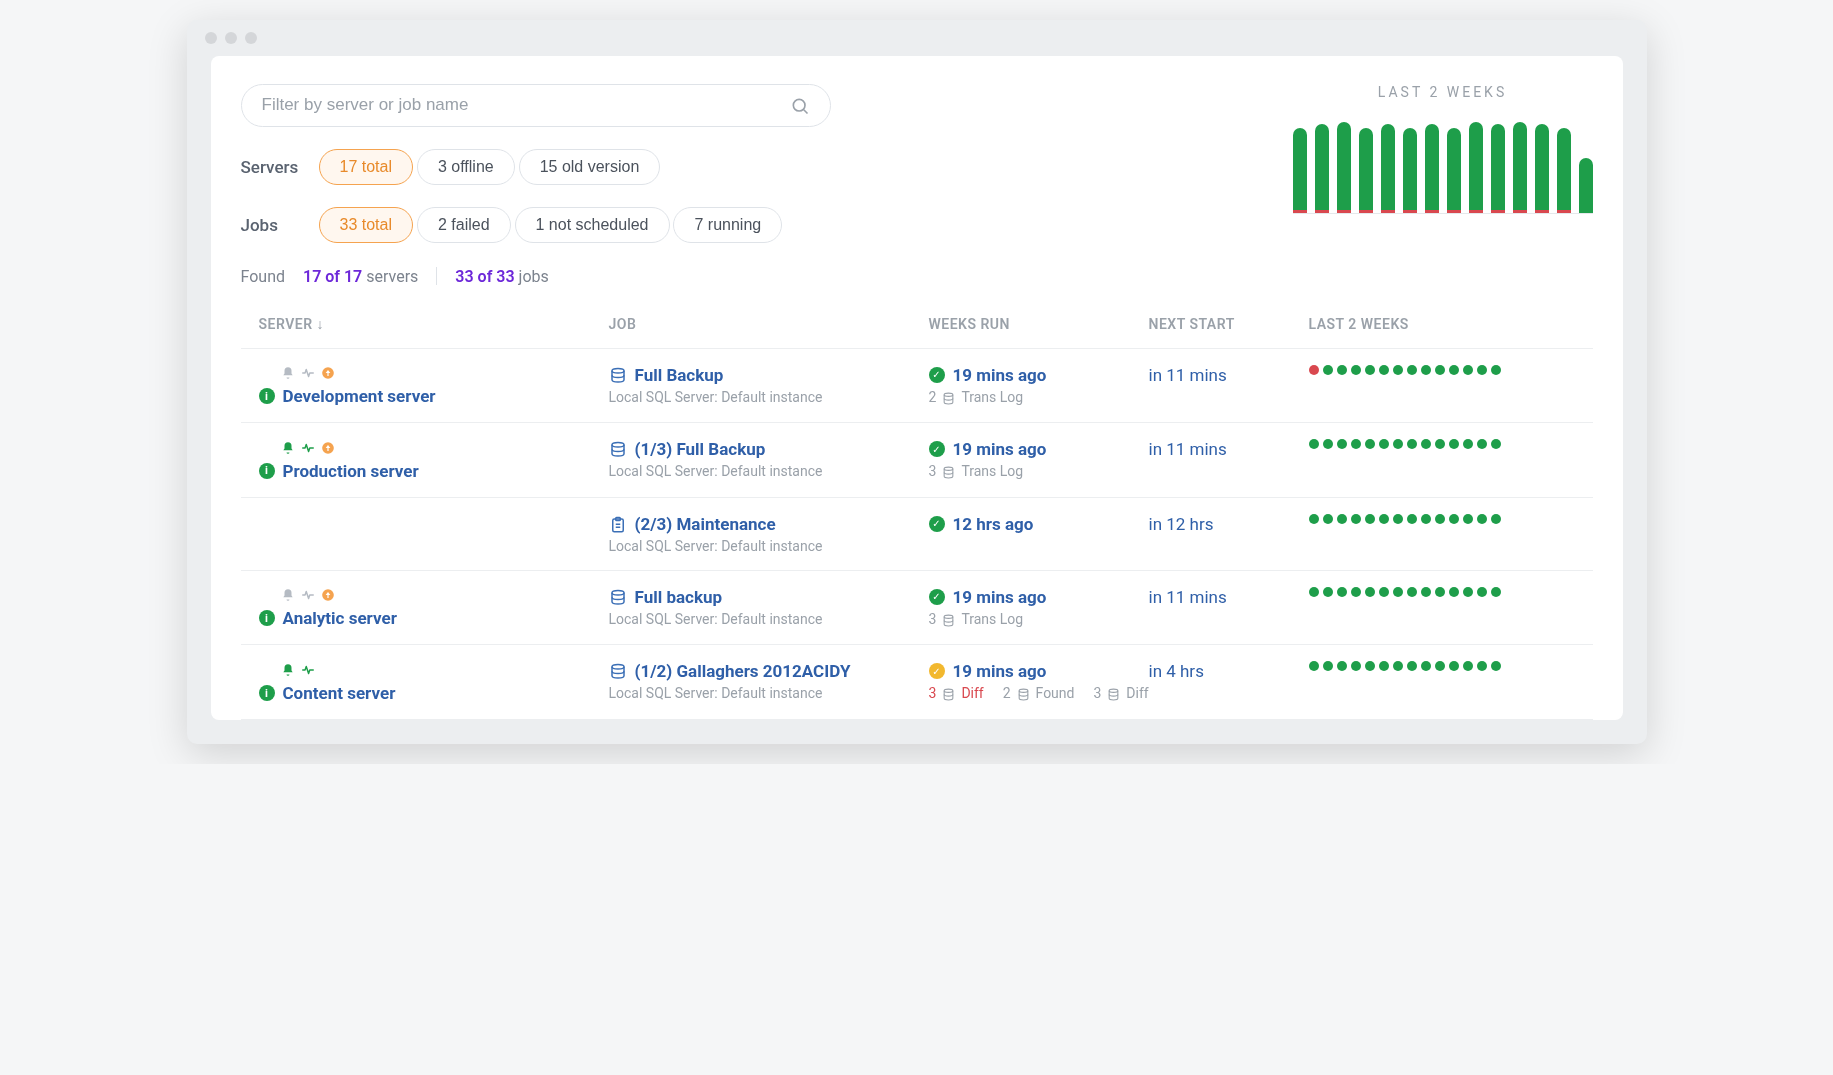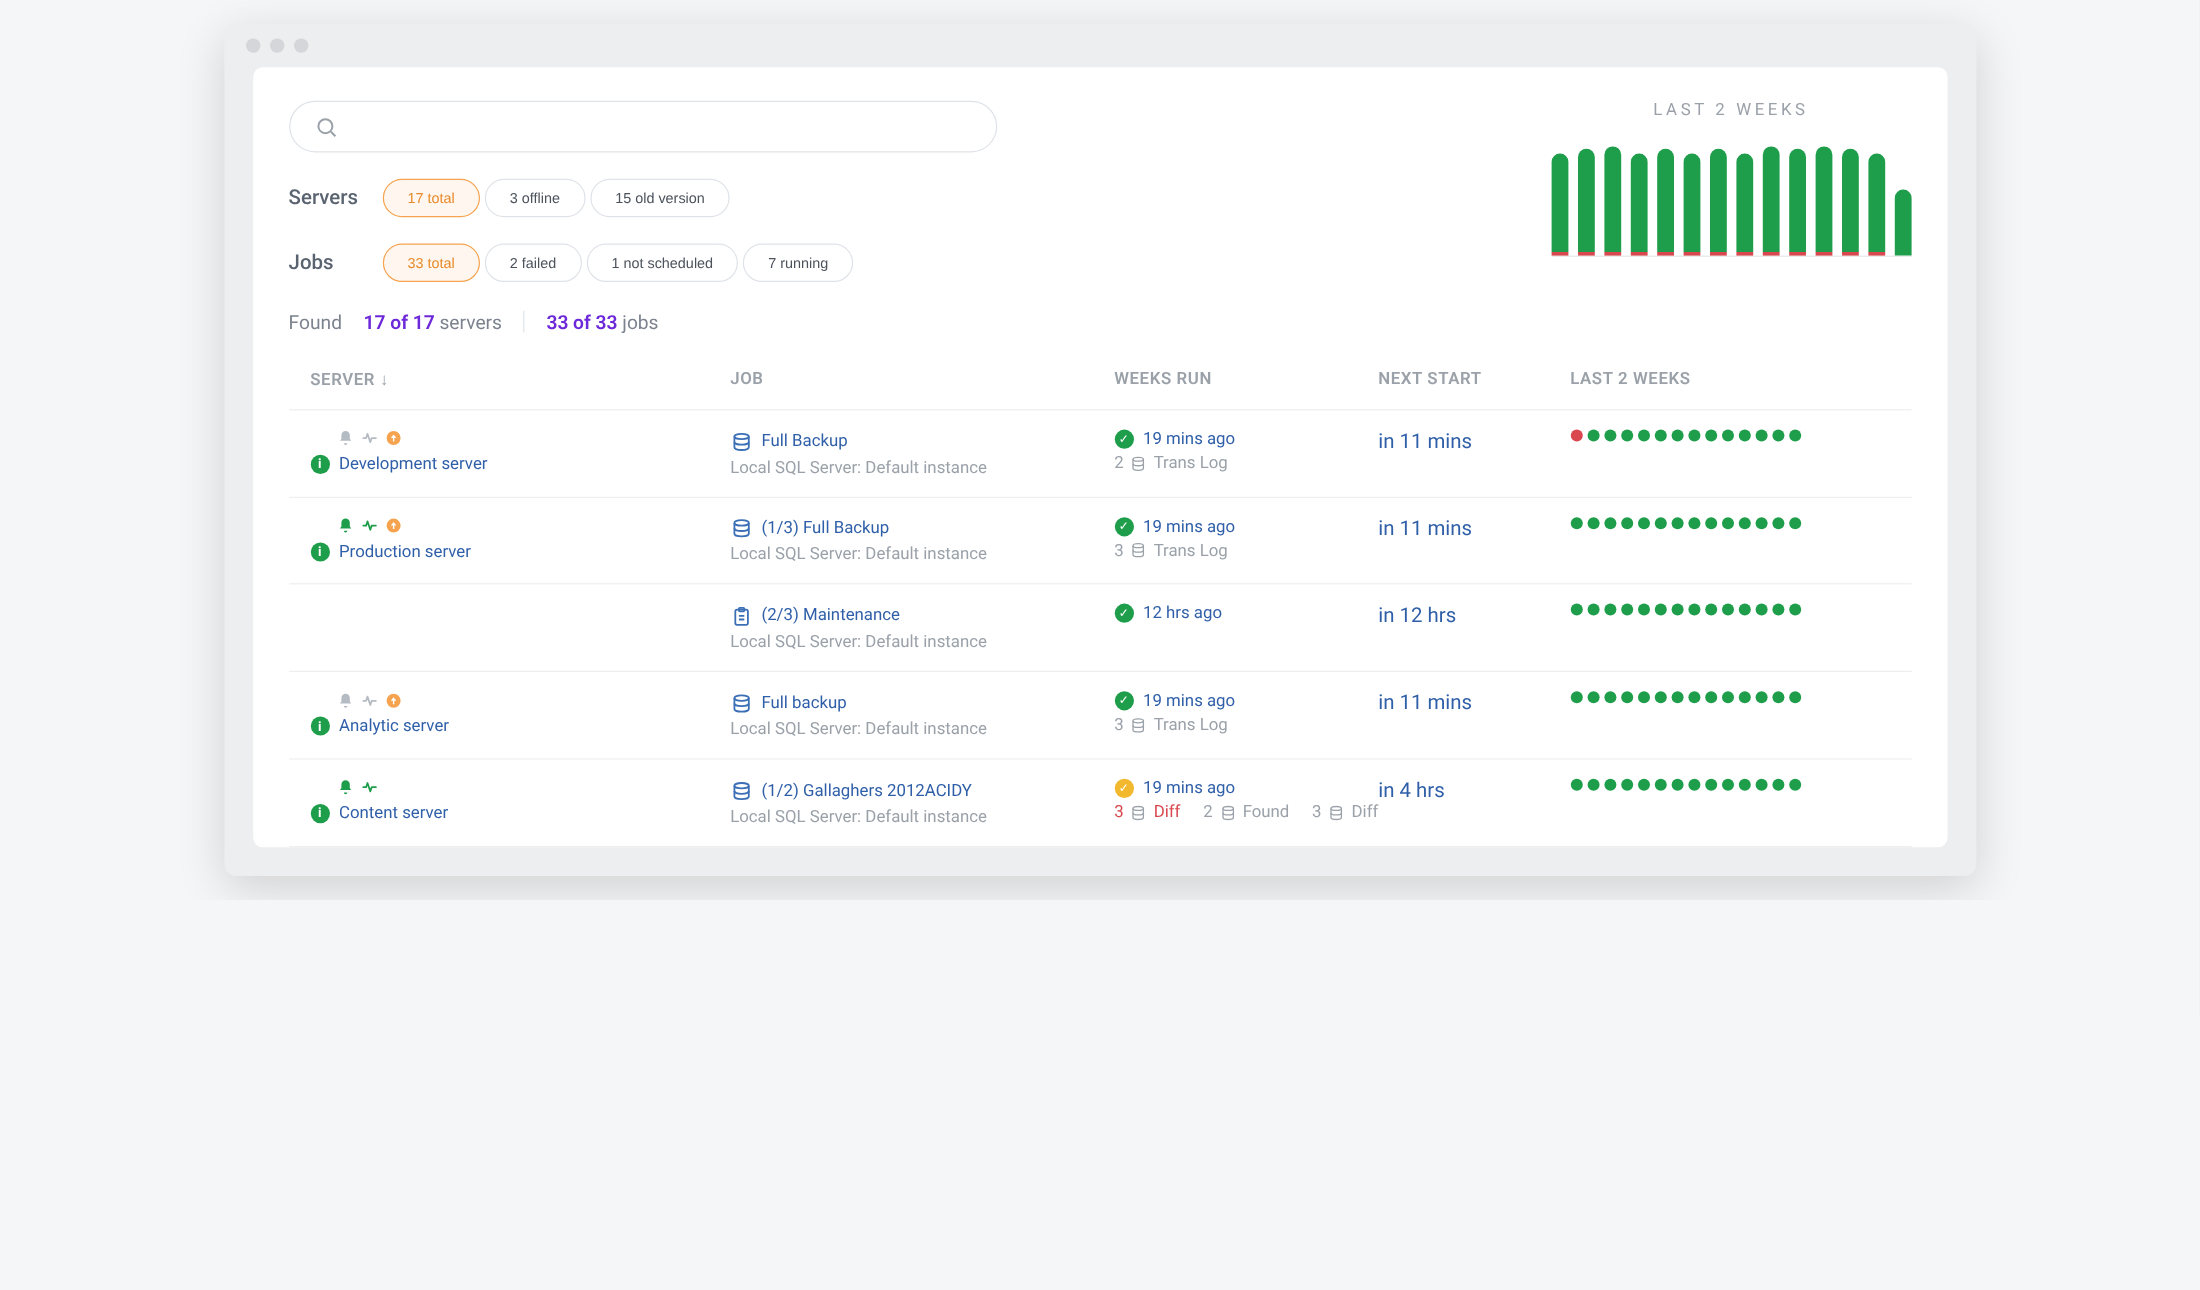--- a/index.html
+++ b/index.html
@@ -8,42 +8,42 @@
 .titlebar { background: #eceef0; padding: 12px 18px; display: flex; gap: 8px; }
 .tdot { width: 12px; height: 12px; border-radius: 50%; background: #d4d6d9; }
 .content { background: #fff; margin: 0 24px 24px 24px; border-radius: 8px; padding: 28px 30px 0 30px; }
 .top { display: flex; gap: 40px; align-items: flex-start; }
 .filters { flex: 1; }
 .search { display: flex; align-items: center; border: 1px solid #dfe3e8; border-radius: 28px; padding: 10px 20px; width: 590px; color: #9aa1a9; }
 .search input { border: none; outline: none; flex: 1; font-size: 17px; color: #333; background: transparent; }
 .search input::placeholder { color: #9aa1a9; }
 .row { display: flex; align-items: center; gap: 14px; margin-top: 22px; }
 .row .lbl { color: #5a6370; font-size: 17px; font-weight: 500; width: 64px; }
-.pill { border: 1px solid #dfe3e8; border-radius: 24px; padding: 8px 20px; font-size: 12px; color: #4b525c; cursor: pointer; background: #fff; }
+.pill { border: 1px solid #dfe3e8; border-radius: 24px; padding: 8px 20px; font-size: 16px; color: #4b525c; cursor: pointer; background: #fff; }
 .pill.active { border-color: #f5a34f; background: #fff7ef; color: #e88a2a; }
 .found { margin-top: 24px; font-size: 16px; color: #7c838e; display: flex; align-items: center; gap: 18px; }
 .found .sep { width: 1px; height: 18px; background: #dfe3e8; }
 .found .strong { color: #6d28d9; font-weight: 600; }
 .chartwrap { text-align: center; }
 .chartlbl { color: #9aa1a9; font-size: 14px; letter-spacing: 3px; margin-bottom: 18px; }
 .chart { display: flex; align-items: flex-end; gap: 8px; height: 96px; border-bottom: 1px solid #e5e8eb; padding-bottom: 0; }
 .bar { width: 14px; display: flex; flex-direction: column; justify-content: flex-end; }
 .bar .g { background: #1e9e4a; border-radius: 7px 7px 0 0; }
 .bar .r { height: 3px; background: #d9484f; }
 .table { margin-top: 30px; }
 .thead { display: grid; grid-template-columns: 350px 320px 220px 160px 1fr; padding: 0 18px 16px 18px; border-bottom: 1px solid #eceef0; }
 .thead div { color: #9aa1a9; font-size: 14px; font-weight: 600; letter-spacing: 0.5px; }
 .trow { display: grid; grid-template-columns: 350px 320px 220px 160px 1fr; padding: 16px 18px; border-bottom: 1px solid #eceef0; align-items: flex-start; }
 .srv-badges { display: flex; gap: 6px; margin-left: 22px; margin-bottom: 6px; font-size: 13px; }
 .bell-off { color: #b5bbc3; } .bell-on { color: #1e9e4a; }
 .heart-off { color: #b5bbc3; } .heart-on { color: #1e9e4a; }
 .up { color: #f5a34f; }
 .srv-name { display: flex; align-items: center; gap: 8px; }
 .info { width: 16px; height: 16px; border-radius: 50%; background: #1e9e4a; color: #fff; font-size: 11px; font-weight: bold; display: inline-flex; align-items: center; justify-content: center; }
-.link { color: #2f5fa8; font-size: 14px; cursor: pointer; }
+.link { color: #2f5fa8; font-size: 17px; cursor: pointer; font-weight: bold; }
 .job { display: flex; align-items: center; gap: 8px; }
 .jicon { color: #3b6fb6; }
 .sub { color: #9aa1a9; font-size: 14px; margin-top: 4px; }
 .lastrun { display: flex; align-items: center; gap: 8px; font-size: 17px; }
 .check { width: 16px; height: 16px; border-radius: 50%; background: #1e9e4a; display: inline-flex; align-items: center; justify-content: center; color: #fff; font-size: 10px; }
 .check.warn { background: #f2b82e; }
 .next { color: #2f5fa8; font-size: 17px; }
 .dots { display: flex; gap: 4px; flex-wrap: wrap; }
 .dot { width: 10px; height: 10px; border-radius: 50%; background: #1e9e4a; }
 .dot.red { background: #d9484f; }
@@ -58,20 +58,21 @@
 <div class="window">
   <div class="titlebar">
     <div class="tdot"></div>
     <div class="tdot"></div>
     <div class="tdot"></div>
   </div>
   <div class="content">
     <div class="top">
       <div class="filters">
         <div class="search">
+          <input type="text" placeholder="Filter by server or job name" style="">
           <span>
             <svg width="20" height="20" viewBox="0 0 24 24" fill="none" stroke="#9aa1a9" stroke-width="2">
                 <circle cx="11" cy="11" r="7"></circle>
                 <line x1="21" y1="21" x2="16.5" y2="16.5"></line>
               </svg>
           </span>
         </div>
         <div class="row">
           <span class="lbl">Servers</span>
           <span id="server-pills"><button class="pill active">17 total</button> <button class="pill">3 offline</button> <button class="pill">15 old version</button> </span>

